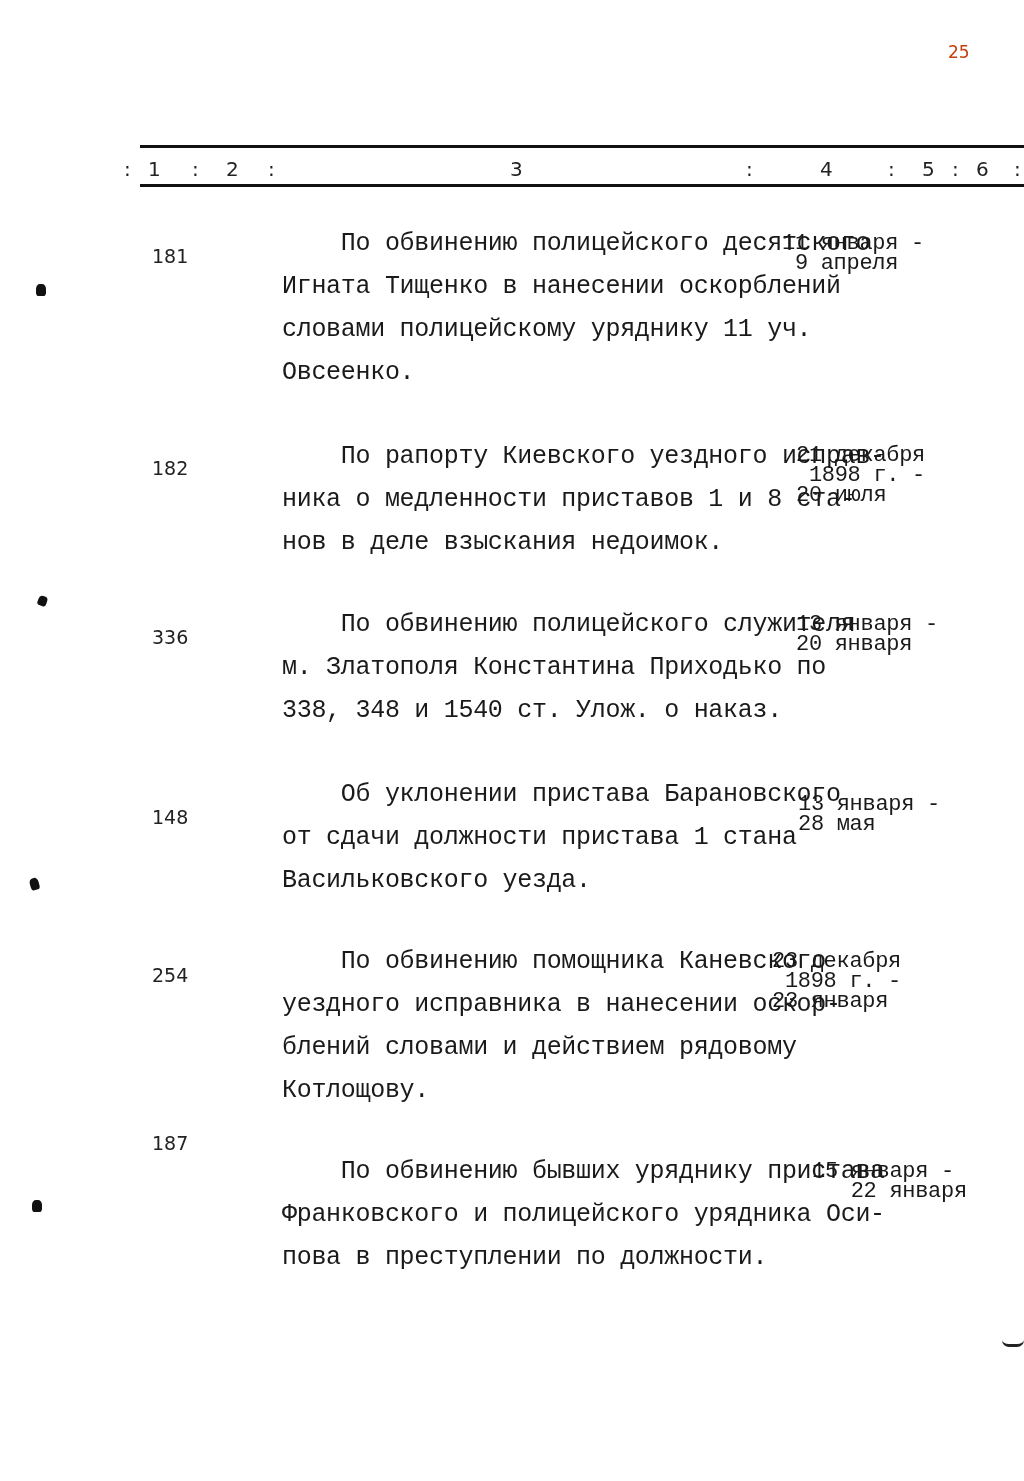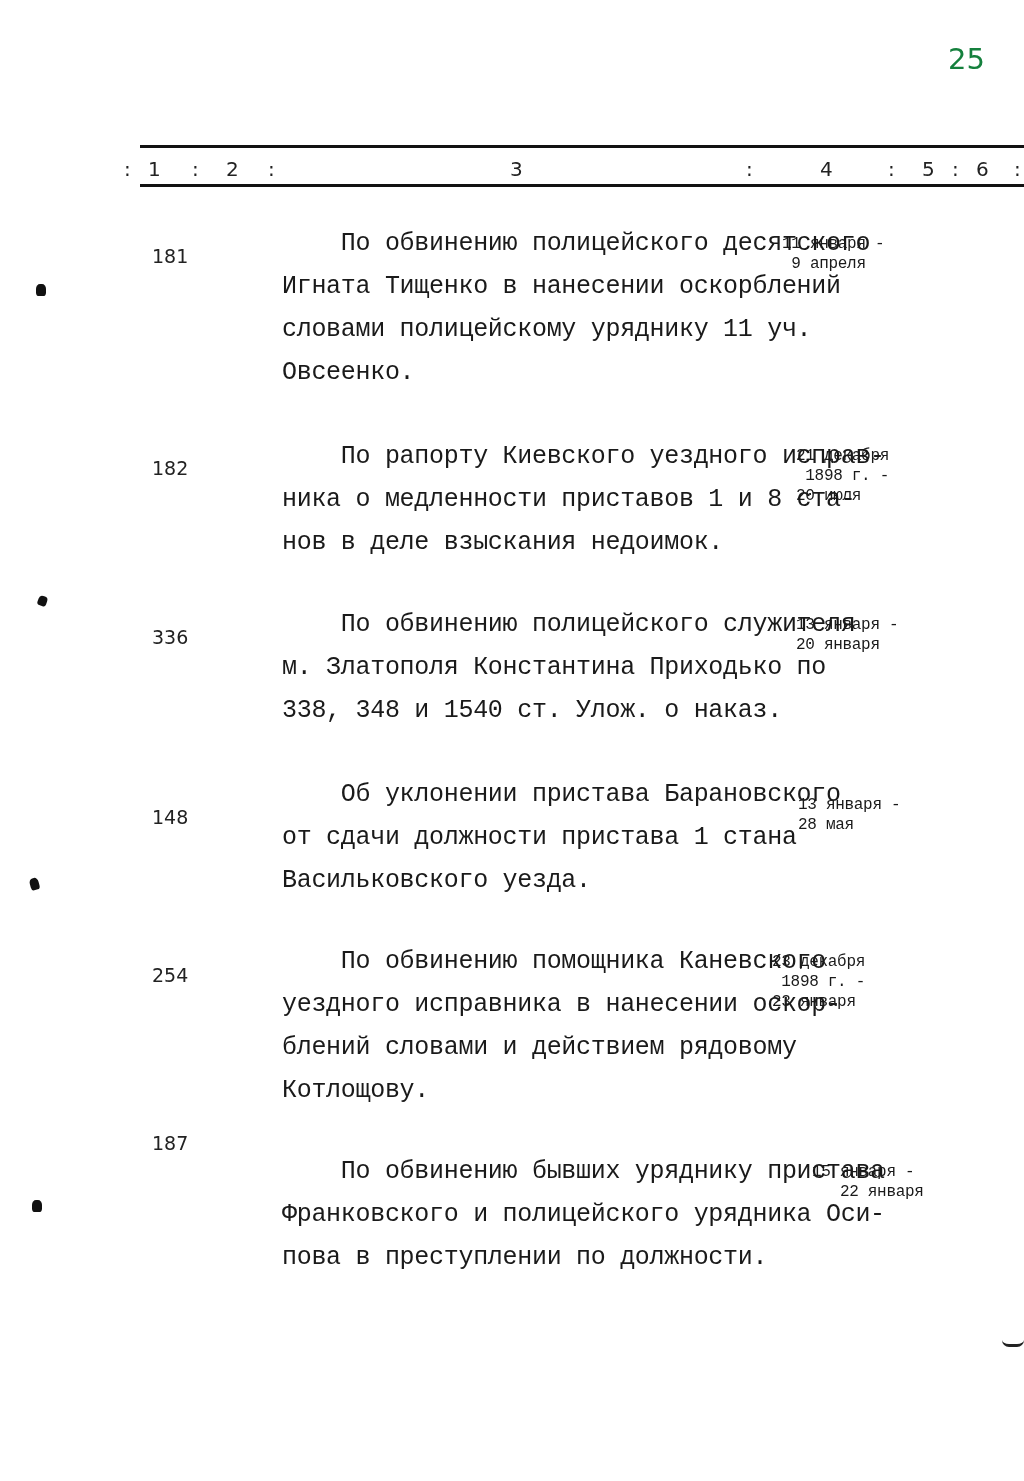--- a/index.html
+++ b/index.html
@@ -13,22 +13,22 @@
       position: relative;
       overflow: hidden;
       font-family: "Liberation Mono", "DejaVu Sans Mono", monospace;
       color: #1a1a1a;
     }
     .page-number {
       position: absolute;
       left: 948px;
       top: 42px;
       font-family: "DejaVu Sans", sans-serif;
-      font-size: 29px;
-      color: #15803d;
+      font-size: 17px;
+      color: #c2410c;
     }
     .rule {
       position: absolute;
       left: 140px;
       width: 884px;
       background: #111;
     }
     .rule.top { top: 145px; height: 3px; }
     .rule.bottom { top: 184px; height: 3px; }
     .header-row {
@@ -61,21 +61,21 @@
       position: absolute;
       left: 282px;
       width: 500px;
       font-size: 25px;
       line-height: 43px;
       white-space: pre;
       letter-spacing: -0.3px;
     }
     .entry .dates {
       position: absolute;
-      font-size: 16px;
+      font-size: 22px;
       line-height: 20px;
       white-space: pre;
       letter-spacing: -0.3px;
     }
     .mark {
       position: absolute;
       width: 10px;
       height: 12px;
       background: #111;
       border-radius: 40% 40% 30% 30%;

